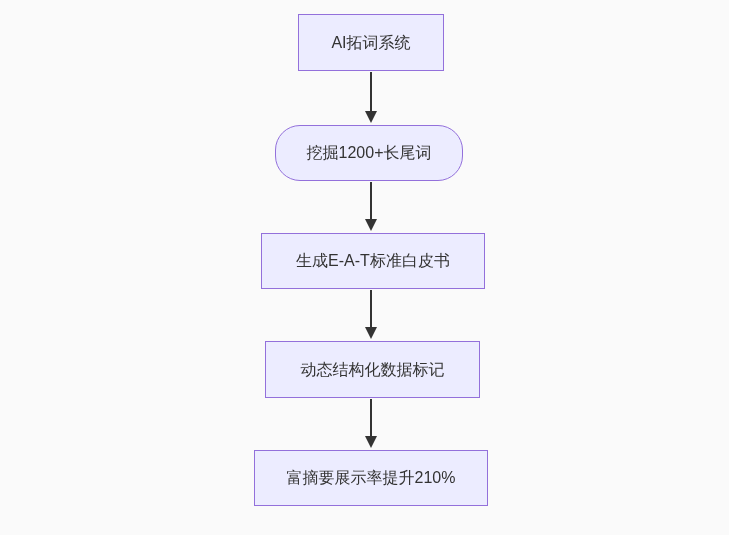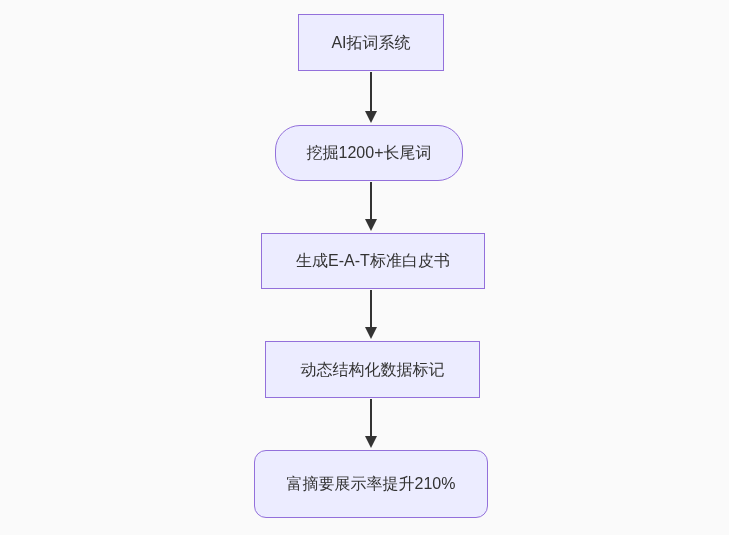--- a/index.html
+++ b/index.html
@@ -31,21 +31,21 @@
     display: flex;
     align-items: center;
     justify-content: center;
     text-align: center;
     white-space: nowrap;
   }
   .node-1 { left: 298px; top: 14px;  width: 146px; height: 57px; }
   .node-2 { left: 275px; top: 125px; width: 188px; height: 56px; border-radius: 25px; }
   .node-3 { left: 261px; top: 233px; width: 224px; height: 56px; }
   .node-4 { left: 249px; top: 341px; width: 215px; height: 57px; margin-left: 16px; }
-  .node-5 { left: 254px; top: 450px; width: 234px; height: 68px; border-radius: 12px; }
+  .node-5 { left: 254px; top: 450px; width: 234px; height: 56px; }
 </style>
 </head>
 <body>
 
 <div class="canvas">
 
   <svg class="edges" width="729" height="535" aria-hidden="true">
     <defs>
       <marker id="arrowhead" viewBox="0 0 12 12" refX="10" refY="6" markerWidth="12" markerHeight="12" markerUnits="userSpaceOnUse" orient="auto">
         <path d="M0,0 L12,6 L0,12 z" fill="#333333"></path>

